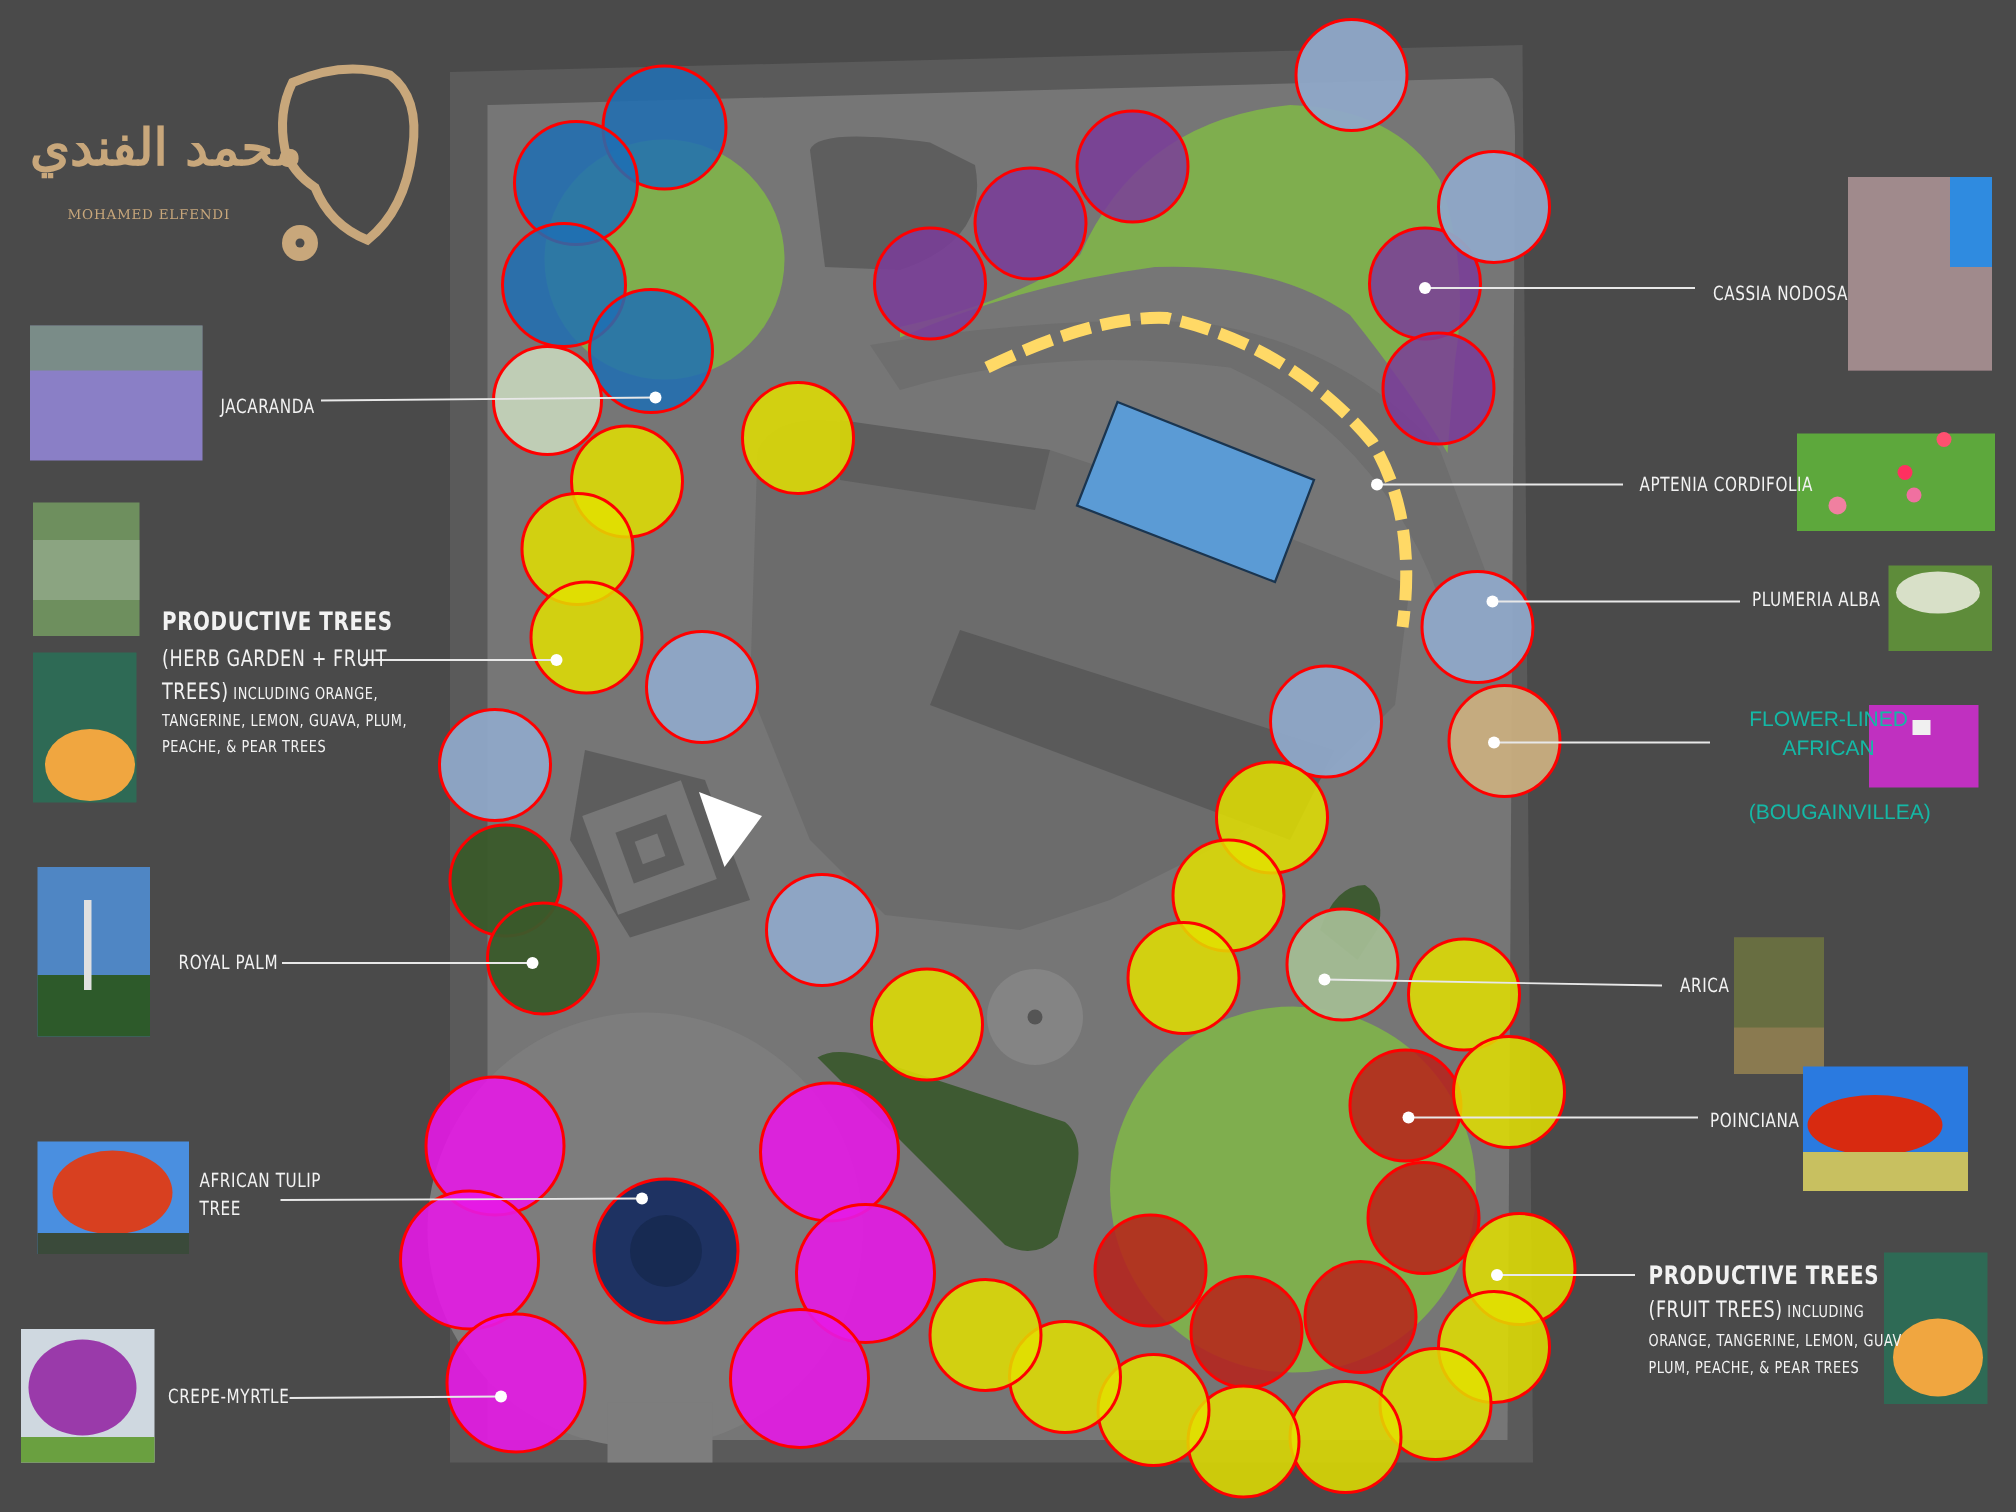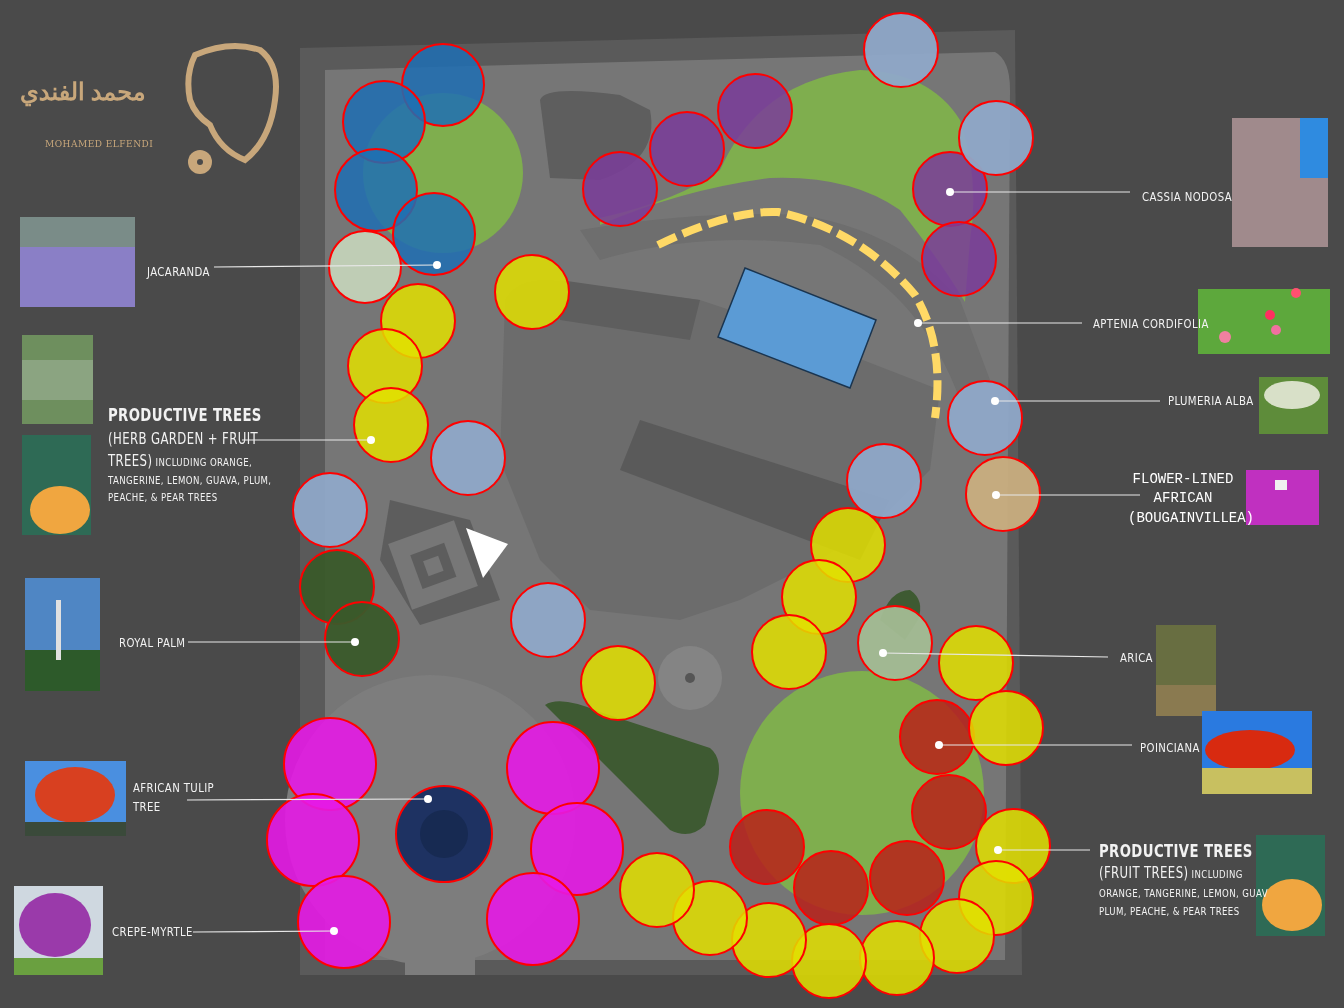--- a/index.html
+++ b/index.html
@@ -3,21 +3,21 @@
 <meta charset="utf-8">
 <style>
   html, body { margin:0; padding:0; }
   body { width:1344px; height:1008px; background:#4a4a4a; position:relative; overflow:hidden; font-family:"DejaVu Sans Condensed","DejaVu Sans", sans-serif; color:#fff; }
   #plan { position:absolute; left:0; top:0; }
   .lbl { position:absolute; font-family:"DejaVu Sans", sans-serif; color:#f2f2f2; font-size:11px; letter-spacing:0.5px; transform:scaleX(0.78); transform-origin:left top; white-space:nowrap; line-height:1.25; }
   .big { font-weight:bold; font-size:17px; letter-spacing:0.5px; }
   .mid { font-size:15px; }
   .small { font-size:11px; }
   .logo-text { position:absolute; font-family:"DejaVu Serif", serif; color:#c8a77b; }
-  .bg-lbl { position:absolute; font-family:Liberation Mono, monospace; color:#ffffff; font-size:14px; text-align:center; line-height:1.3; }
+  .bg-lbl { position:absolute; font-family:Liberation Sans, sans-serif; color:#14b8a6; font-size:14px; text-align:center; line-height:1.3;margin-left:36px; }
 </style>
 </head>
 <body>
 
 <svg id="plan" width="1344" height="1008" viewBox="0 0 1344 1008">
 
   <g>
     <path d="M300,48 L1015,30 L1022,975 L300,975 Z" fill="#5a5a5a"></path>
     <path d="M325,70 L995,52 Q1010,60 1010,90 L1005,960 L325,960 Z" fill="#767676"></path>
 
@@ -201,21 +201,21 @@
     <rect x="1156" y="625" width="60" height="91" fill="#8a7a50"></rect>
     <rect x="1156" y="625" width="60" height="60" fill="#5a6a3a" opacity="0.7"></rect>
     <rect x="1202" y="711" width="110" height="83" fill="#2a7ae0"></rect>
     <ellipse cx="1250" cy="750" rx="45" ry="20" fill="#d82a10"></ellipse>
     <rect x="1202" y="768" width="110" height="26" fill="#c8c060"></rect>
     <rect x="1256" y="835" width="69" height="101" fill="#2e6a55"></rect>
     <ellipse cx="1292" cy="905" rx="30" ry="26" fill="#f0a640"></ellipse>
   </g>
 </svg>
 
-<div class="logo-text" style="left:20px;top:78px;font-size:24px;font-weight:bold;font-family:Liberation Serif, serif;">محمد الفندي</div>
+<div class="logo-text" style="left:20px;top:78px;font-size:34px;font-weight:bold;">محمد الفندي</div>
 <div class="logo-text" style="left:45px;top:139px;font-size:9px;letter-spacing:0.5px;text-align:center;">MOHAMED ELFENDI</div>
 
 <div class="lbl" style="left:147px;top:264px;font-size:13px;">JACARANDA</div>
 
 <div class="lbl big" style="left:108px;top:405px;">PRODUCTIVE TREES</div>
 <div class="lbl mid" style="left:108px;top:430px;">(HERB GARDEN + FRUIT</div>
 <div class="lbl" style="left:108px;top:452px;">
   <span class="mid">TREES)</span>
   <span class="small">INCLUDING  ORANGE,</span>
 </div>
@@ -226,21 +226,21 @@
 <div class="lbl" style="left:133px;top:780px;font-size:13px;">AFRICAN  TULIP</div>
 <div class="lbl" style="left:133px;top:799px;font-size:13px;">TREE</div>
 <div class="lbl" style="left:112px;top:924px;font-size:13px;">CREPE-MYRTLE</div>
 
 <div class="lbl" style="left:1142px;top:189px;font-size:13px;">CASSIA  NODOSA</div>
 <div class="lbl" style="left:1093px;top:316px;font-size:13px;">APTENIA  CORDIFOLIA</div>
 <div class="lbl" style="left:1168px;top:393px;font-size:13px;">PLUMERIA  ALBA</div>
 
 <div class="bg-lbl" style="left:1128px;top:470px;width:110px;">FLOWER-LINED</div>
 <div class="bg-lbl" style="left:1128px;top:489px;width:110px;">AFRICAN</div>
-<div class="bg-lbl" style="left:1128px;top:509px;width:125px;">(BOUGAINVILLEA)</div>
+<div class="bg-lbl" style="left:1128px;top:532px;width:125px;">(BOUGAINVILLEA)</div>
 
 <div class="lbl" style="left:1120px;top:650px;font-size:13px;">ARICA</div>
 <div class="lbl" style="left:1140px;top:740px;font-size:13px;">POINCIANA</div>
 
 <div class="lbl big" style="left:1099px;top:841px;">PRODUCTIVE TREES</div>
 <div class="lbl" style="left:1099px;top:864px;">
   <span class="mid">(FRUIT TREES)</span>
   <span class="small">INCLUDING</span>
 </div>
 <div class="lbl small" style="left:1099px;top:887px;">ORANGE,  TANGERINE,  LEMON,  GUAV</div>

